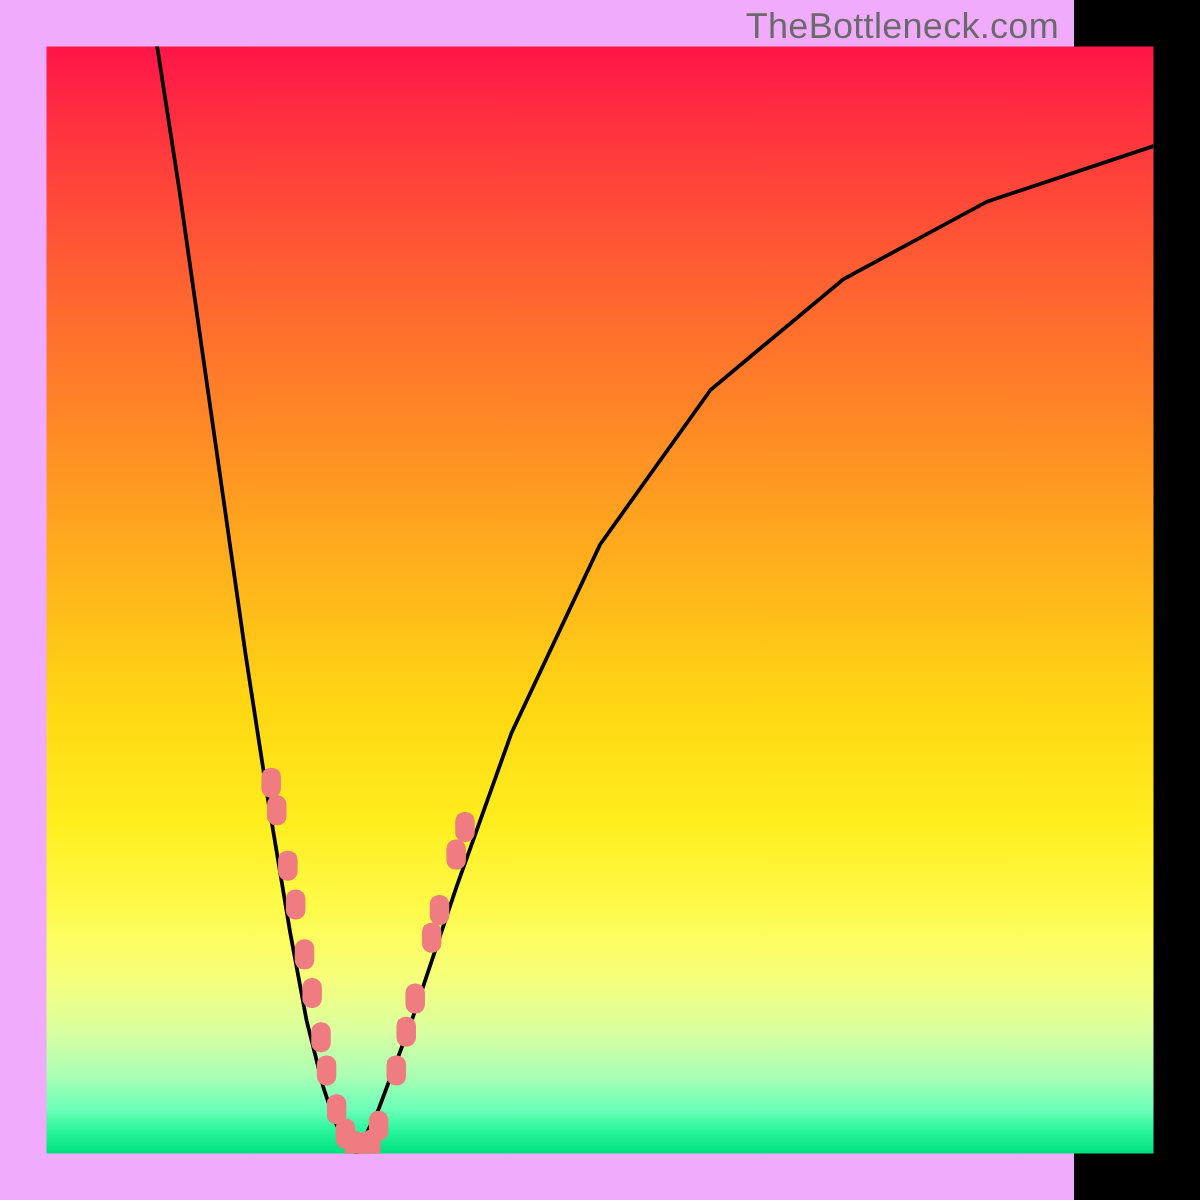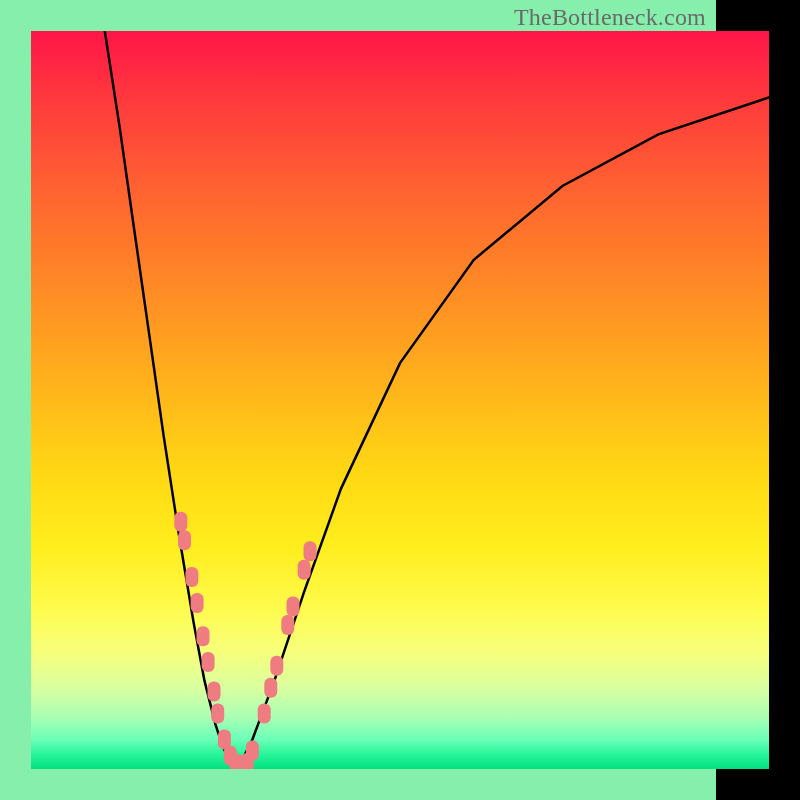--- a/index.html
+++ b/index.html
@@ -8,22 +8,21 @@
     width: 800px;
     height: 800px;
     overflow: hidden;
     background: #000;
     font-family: Arial, Helvetica, sans-serif;
   }
   .frame {
     position: relative;
     width: 716px;
     height: 800px;
-    background: #86efac;
-    font-family: Liberation Serif, serif;
+    background: #f0abfc;
   }
   .watermark {
     position: absolute;
     top: 4px;
     right: 10px;
     color: #6a6a6a;
     font-size: 24px;
     font-weight: 500;
     letter-spacing: 0.2px;
     z-index: 20;

